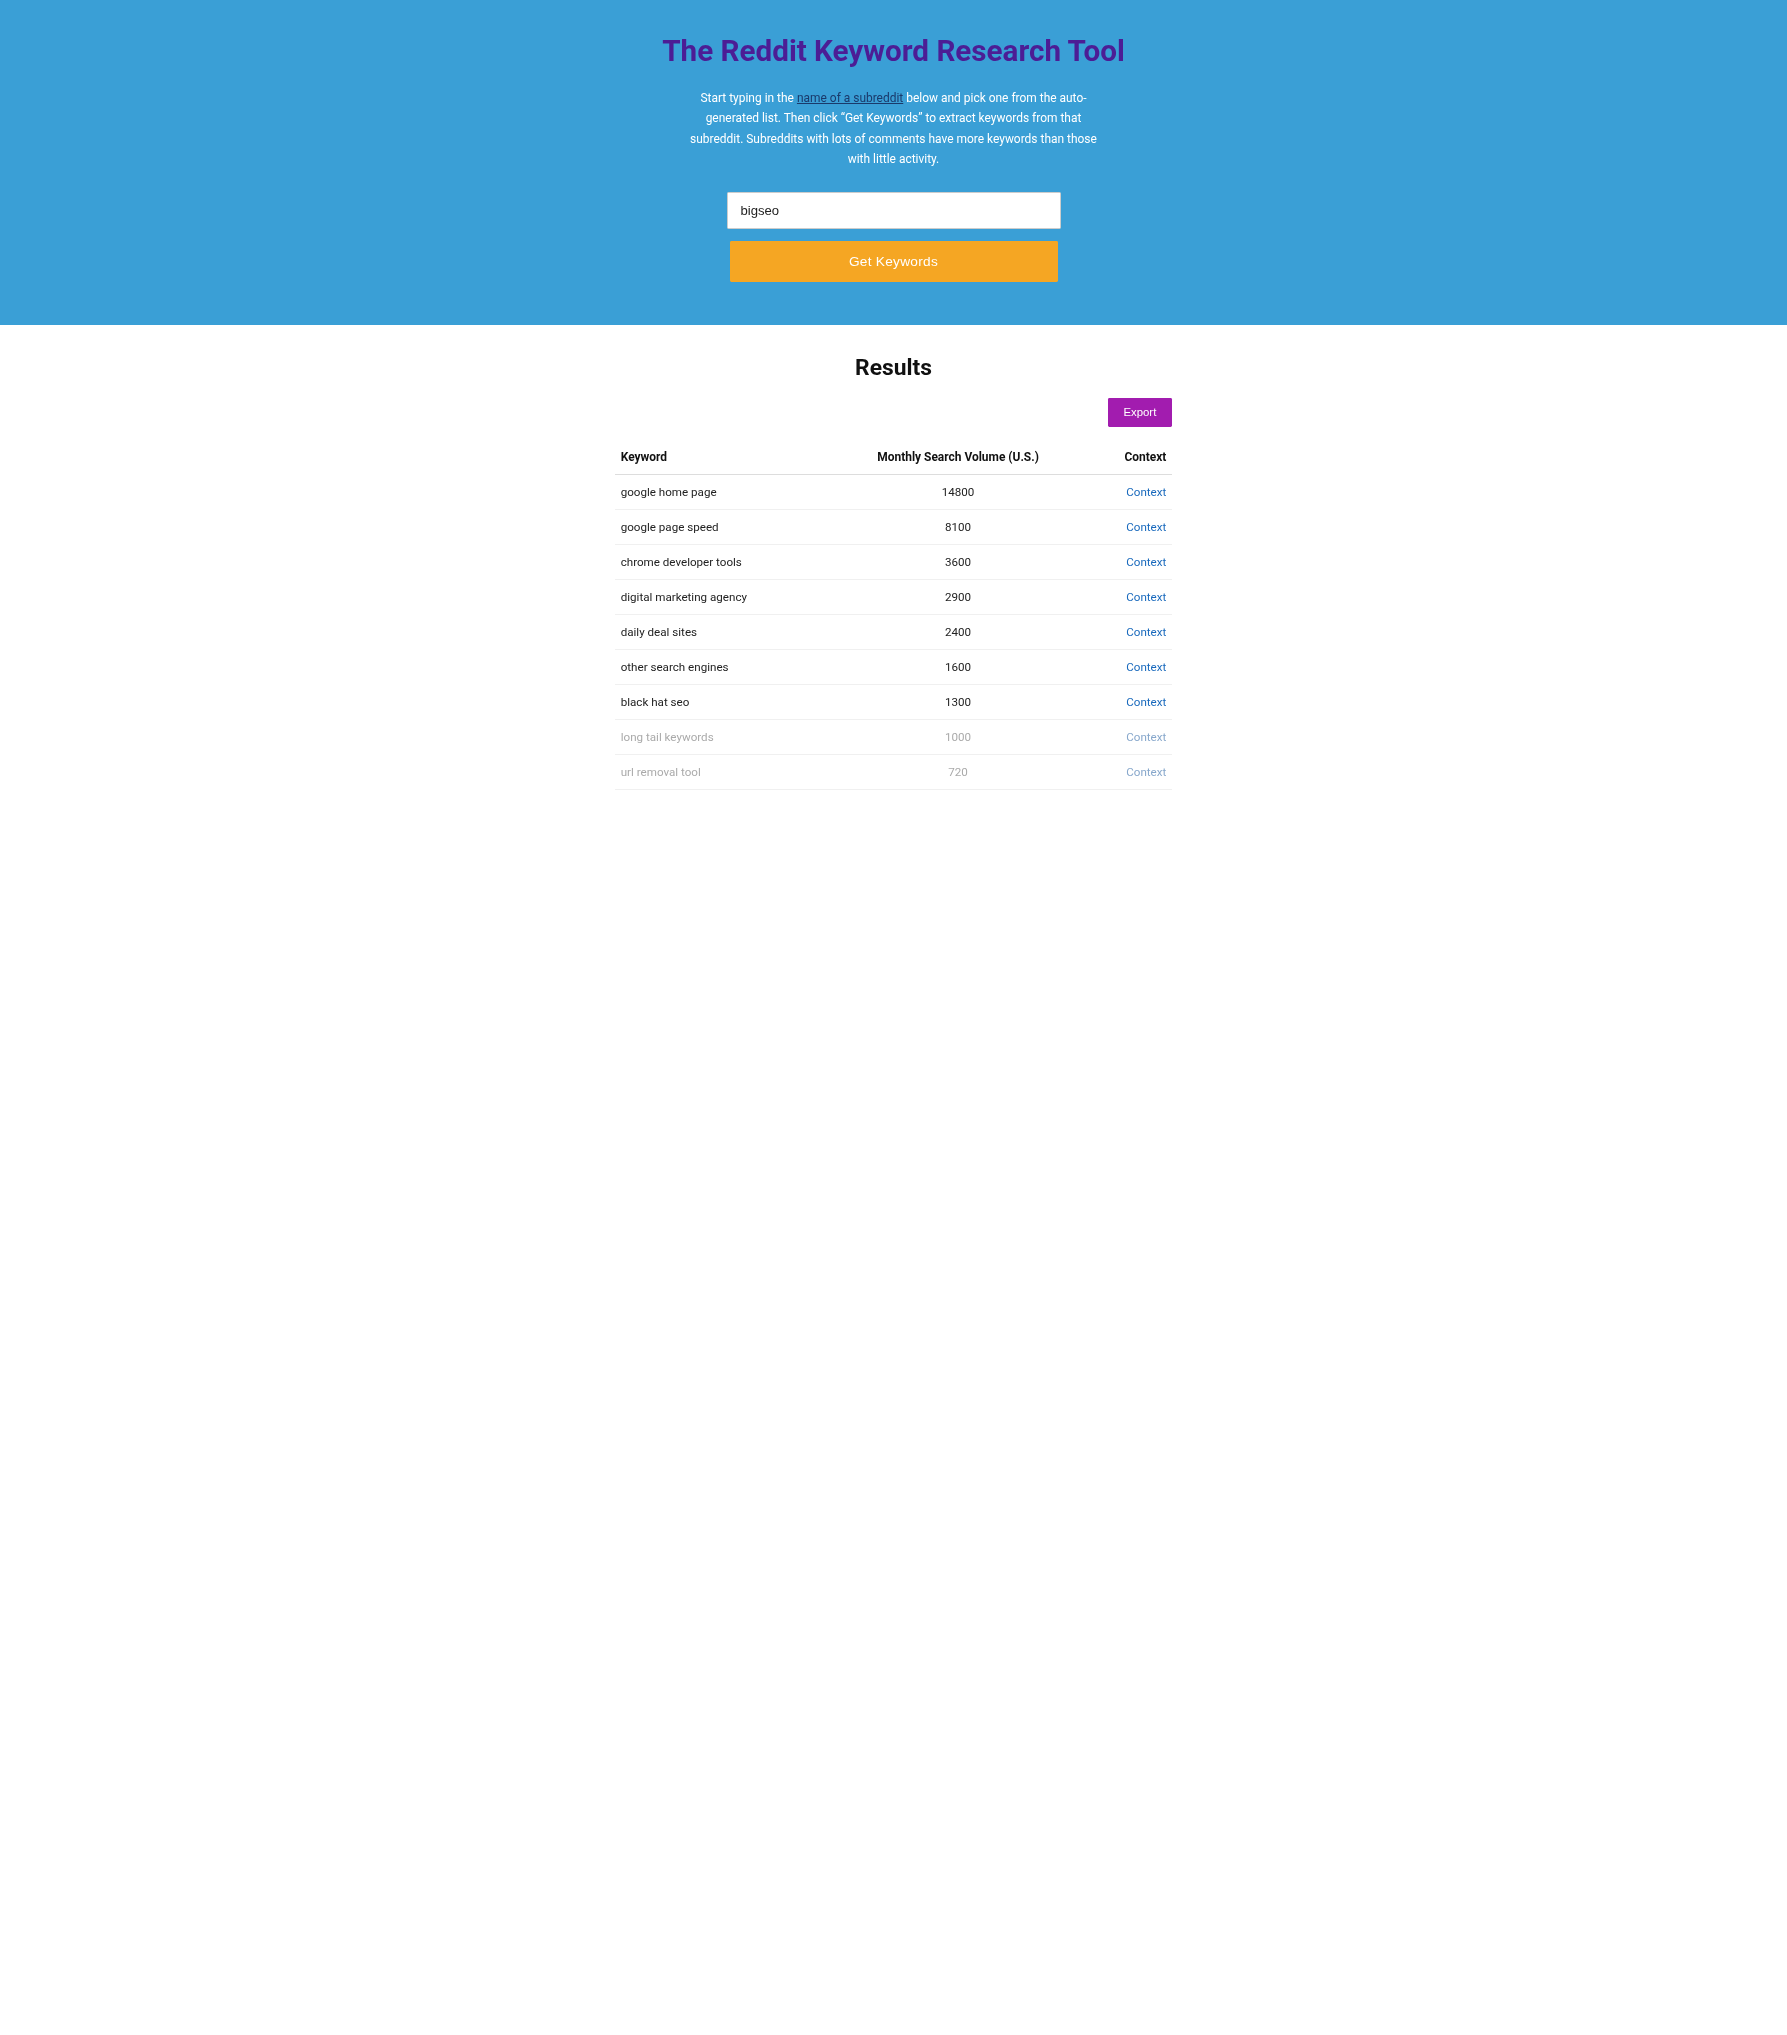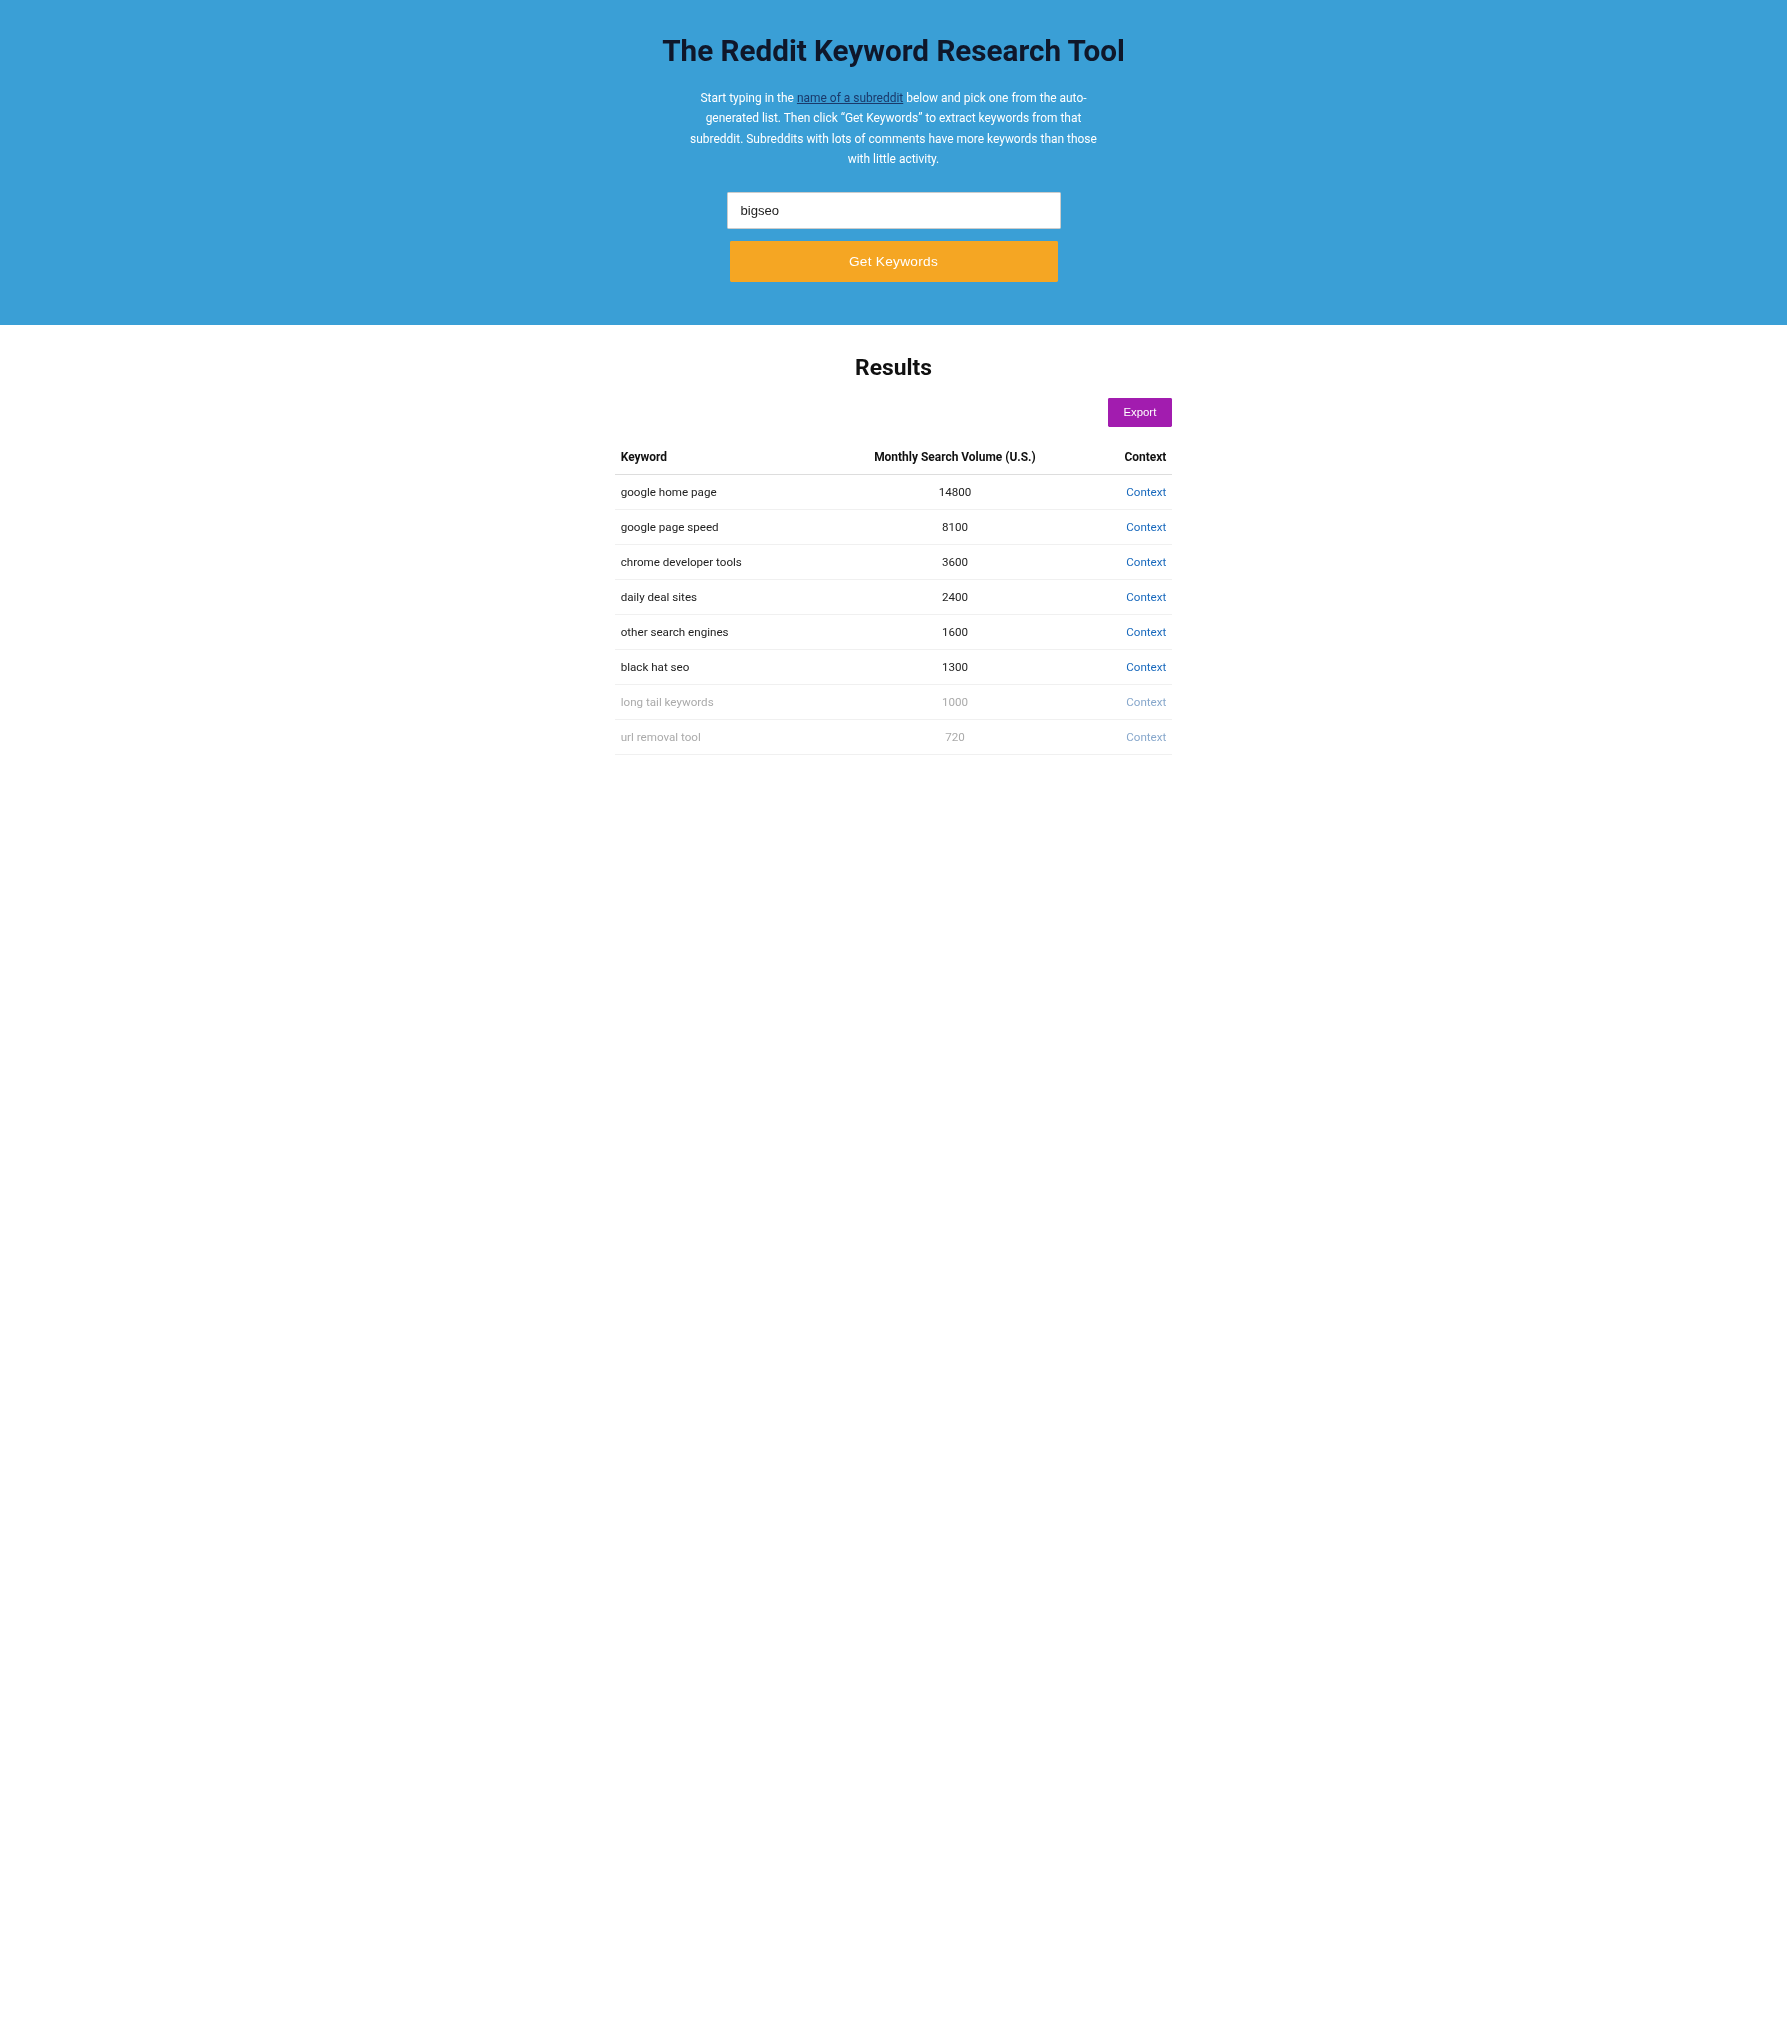--- a/index.html
+++ b/index.html
@@ -18,21 +18,21 @@
     .hero {
       background-color: #3a9fd6;
       padding: 34px 29px 43px;
       text-align: center;
       color: white;
     }
 
     .hero-title {
       font-size: 2.6rem;
       font-weight: 700;
-      color: #0f172a;
+      color: #4c1d95;
       margin-bottom: 20px;
     }
 
     .hero-description {
       font-size: 1.05rem;
       line-height: 1.7;
       max-width: 429px;
       margin: 0 auto 23px;
       color: white;
     }
@@ -201,20 +201,25 @@
           <td class="col-keyword">google page speed</td>
           <td class="col-volume">8100</td>
           <td class="col-context"><a href="#">Context</a></td>
         </tr>
         <tr>
           <td class="col-keyword">chrome developer tools</td>
           <td class="col-volume">3600</td>
           <td class="col-context"><a href="#">Context</a></td>
         </tr>
         <tr>
+          <td class="col-keyword">digital marketing agency</td>
+          <td class="col-volume">2900</td>
+          <td class="col-context"><a href="#">Context</a></td>
+        </tr>
+        <tr>
           <td class="col-keyword">daily deal sites</td>
           <td class="col-volume">2400</td>
           <td class="col-context"><a href="#">Context</a></td>
         </tr>
         <tr>
           <td class="col-keyword">other search engines</td>
           <td class="col-volume">1600</td>
           <td class="col-context"><a href="#">Context</a></td>
         </tr>
         <tr>

